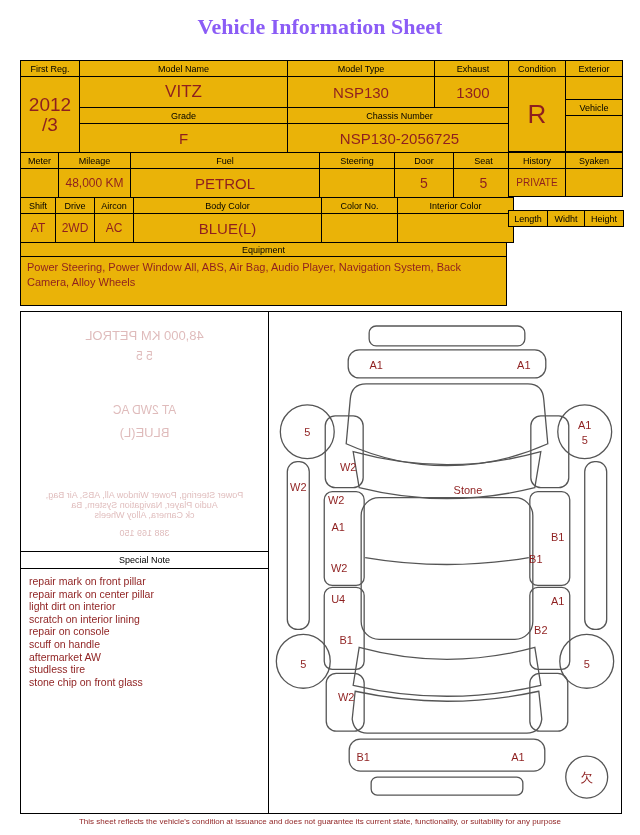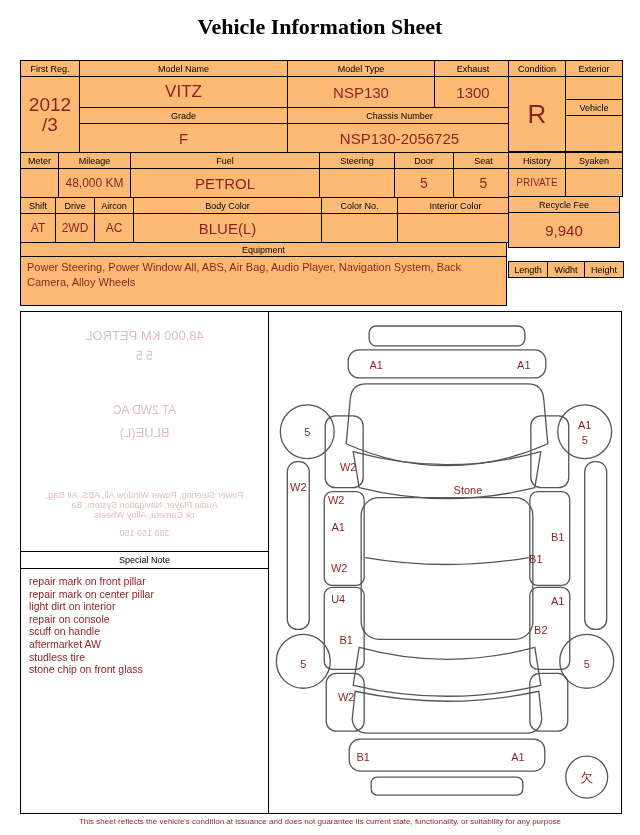--- a/index.html
+++ b/index.html
@@ -1,20 +1,20 @@
 <!DOCTYPE html>
 <html><head>
 <meta charset="utf-8">
 <style>
   html,body{margin:0;padding:0;background:#fff;}
   .page{position:relative;width:640px;height:835px;background:#fff;overflow:hidden;
         font-family:"Liberation Sans",sans-serif;color:#000;}
   .title{position:absolute;top:14px;left:0;width:100%;text-align:center;
-         font-family:"Liberation Serif",serif;font-size:22px;font-weight:600;color:#000000;}
-  table.t{border-collapse:collapse;table-layout:fixed;background:#fdba74;}
+         font-family:"Liberation Serif",serif;font-size:22px;font-weight:600;color:#8b5cf6;}
+  table.t{border-collapse:collapse;table-layout:fixed;background:#eab308;}
   table.t td{border:1px solid #000;text-align:center;vertical-align:middle;padding:0;overflow:hidden;}
   tr.lab td{font-size:9px;color:#000;height:15px;font-weight:400;}
   .red{color:#8e1f1f;}
   .v-xl{font-size:19px;line-height:1.05;white-space:pre-line;}
   .v-lg{font-size:17px;}
   .v-md{font-size:15px;}
   .v-sm{font-size:12px;}
   .v-door{font-size:14px;}
   .v-R{font-size:26px;}
   .v-priv{font-size:10px;}
@@ -147,30 +147,20 @@
           <tr class="lab">
         <td style="width:56px">History</td>
         <td style="width:56px">Syaken</td>
       </tr>
       <tr>
         <td class="red v-priv" style="height:27px">PRIVATE</td>
         <td></td>
       </tr>
     </tbody>
       </table>
-    <table class="t stack" style="width:112px;">
-      <tbody>
-          <tr class="lab">
-        <td>Recycle Fee</td>
-      </tr>
-      <tr>
-        <td class="red v-md" style="height:34px">9,940</td>
-      </tr>
-    </tbody>
-      </table>
     <table class="t" style="width:112px;margin-top:13px;">
       <tbody>
           <tr class="lab">
         <td style="width:38px">Length</td>
         <td style="width:36px">Widht</td>
         <td style="width:38px">Height</td>
       </tr>
     </tbody>
       </table>
   </div>
@@ -185,20 +175,21 @@
         <div class="ghost-line" style="margin-top:50px;font-size:9px;">Power Steering, Power Window  All, ABS, Air Bag,</div>
         <div class="ghost-line" style="font-size:9px;">Audio Player, Navigation System, Ba</div>
         <div class="ghost-line" style="font-size:9px;">ck Camera, Alloy Wheels</div>
         <div class="ghost-line" style="margin-top:8px;font-size:9px;">388    169    150</div>
       </div>
       <div class="panel-hdr sn-hdr">Special Note</div>
       <div class="note-list">
         <div class="note-item">repair mark on front pillar</div>
         <div class="note-item">repair mark on center pillar</div>
         <div class="note-item">light dirt on interior</div>
+        <div class="note-item">scratch on interior lining</div>
         <div class="note-item">repair on console</div>
         <div class="note-item">scuff on handle</div>
         <div class="note-item">aftermarket AW</div>
         <div class="note-item">studless tire</div>
         <div class="note-item">stone chip on front glass</div>
       </div>
     </div>
 
     <div class="diagram-wrap">
       <svg width="352" height="499" viewBox="0 0 352 500">

